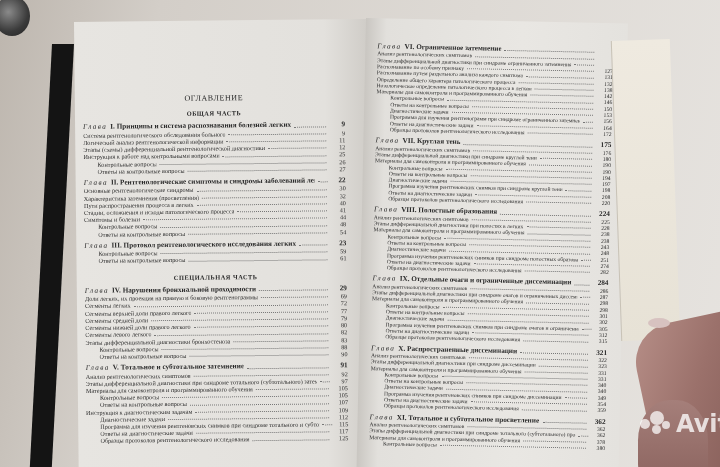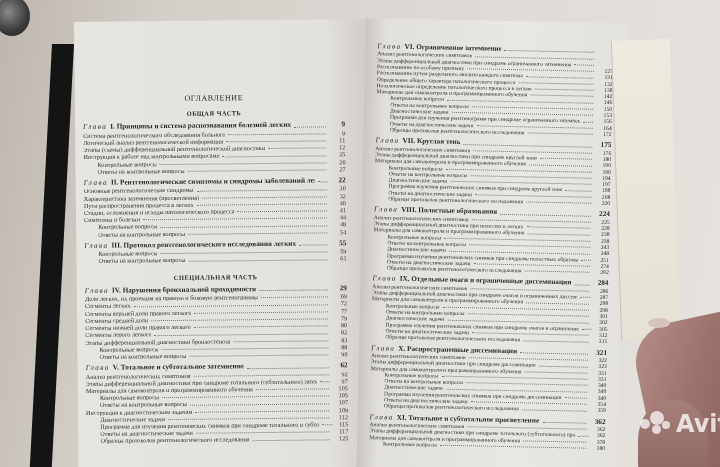--- a/index.html
+++ b/index.html
@@ -127,21 +127,21 @@
           <span class="p">48</span>
         </div>
         <div class="row i2">
           <span class="t">Ответы на контрольные вопросы</span>
           <span class="dots"></span>
           <span class="p">54</span>
         </div>
         <div class="row ch">
           <span class="t"><span class="lbl">Глава</span><span>III.</span> <span>Протокол рентгенологического исследования легких</span></span>
           <span class="dots"></span>
-          <span class="p">55</span>
+          <span class="p">23</span>
         </div>
         <div class="row i2">
           <span class="t">Контрольные вопросы</span>
           <span class="dots"></span>
           <span class="p">59</span>
         </div>
         <div class="row i2">
           <span class="t">Ответы на контрольные вопросы</span>
           <span class="dots"></span>
           <span class="p">61</span>
@@ -195,21 +195,21 @@
           <span class="p">88</span>
         </div>
         <div class="row i2">
           <span class="t">Ответы на контрольные вопросы</span>
           <span class="dots"></span>
           <span class="p">90</span>
         </div>
         <div class="row ch">
           <span class="t"><span class="lbl">Глава</span><span>V.</span> <span>Тотальное и субтотальное затемнение</span></span>
           <span class="dots"></span>
-          <span class="p">62</span>
+          <span class="p">91</span>
         </div>
         <div class="row i1">
           <span class="t">Анализ рентгенологических симптомов</span>
           <span class="dots"></span>
           <span class="p">92</span>
         </div>
         <div class="row i1">
           <span class="t">Этапы дифференциальной диагностики при синдроме тотального (субтотального) затемнения</span>
           <span class="dots"></span>
           <span class="p">97</span>

